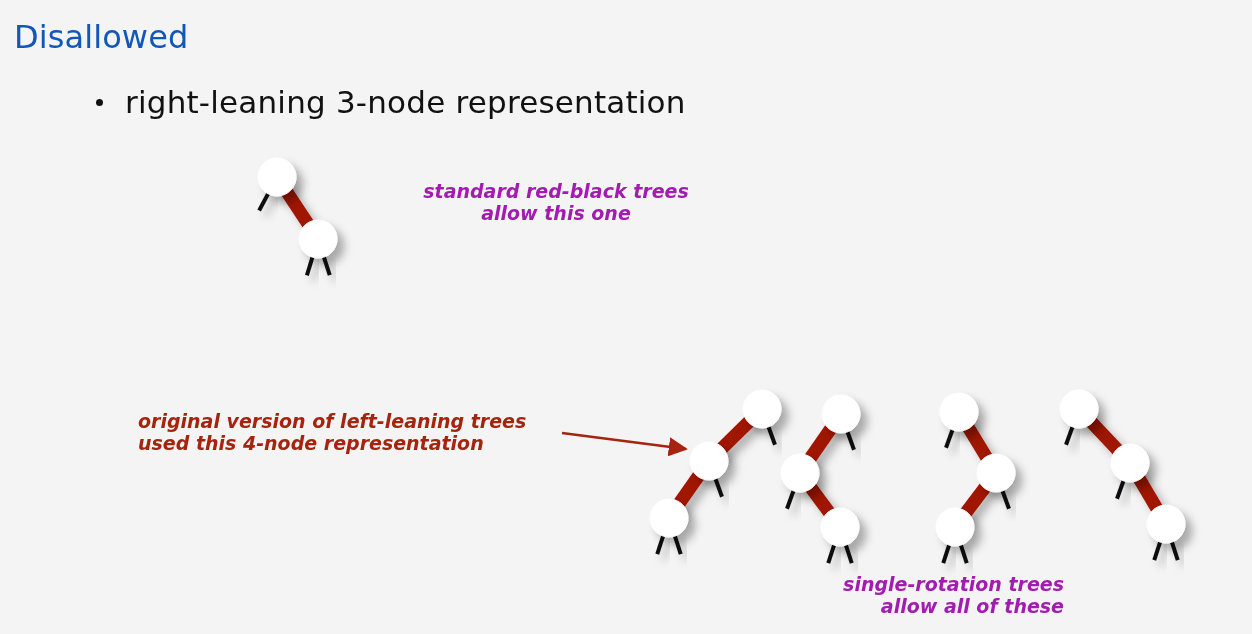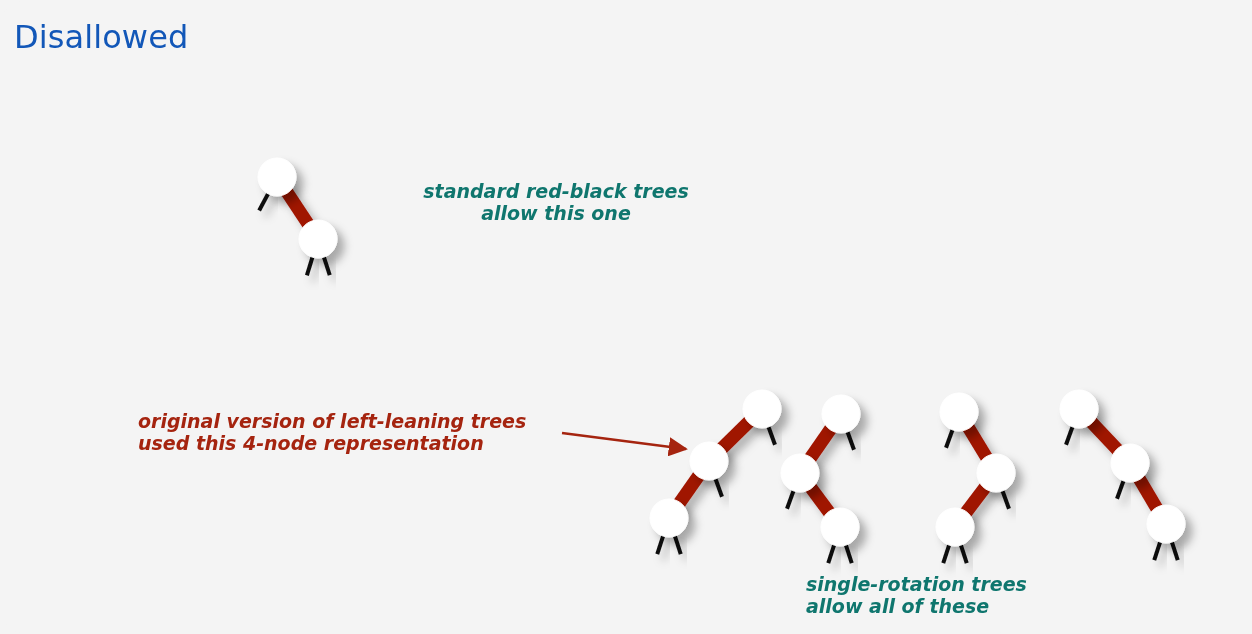--- a/index.html
+++ b/index.html
@@ -63,59 +63,63 @@
 
   
   .annotation {
     position: absolute;
     font-style: italic;
     font-weight: bold;
     font-size: 19px;
     line-height: 1.18;
     white-space: pre-line;
   }
-  .annotation.blue  { color: #0f766e; }
+  .annotation.blue  { color: #a21caf; }
   .annotation.red   { color: #a5240f; }
 
   #annotation-standard {
     left: 408px;
     top: 180px;
     width: 296px;
     text-align: center;
   }
   #annotation-original {
     left: 138px;
     top: 410px;
     width: 420px;
     text-align: left;
   }
   #annotation-single {
     left: 806px;
     top: 573px;
     width: 258px;
-    text-align: left;
+    text-align: right;
   }
 
   
   #diagram-layer {
     position: absolute;
     left: 0;
     top: 0;
     width: 1252px;
     height: 634px;
     pointer-events: none;
   }
 </style>
 </head>
 <body>
 
 <div id="slide">
 
   <div id="slide-title">Disallowed</div>
 
+  <div class="bullet-row" id="bullet-1">
+    <span class="bullet-dot"></span>
+    <span class="bullet-text">right-leaning 3-node representation</span>
+  </div>
 
 
   <div class="annotation blue" id="annotation-standard">standard red-black trees
 allow this one</div>
 
   <div class="annotation red" id="annotation-original">original version of left-leaning trees
 used this 4-node representation</div>
 
   <div class="annotation blue" id="annotation-single">single-rotation trees
 allow all of these</div>

